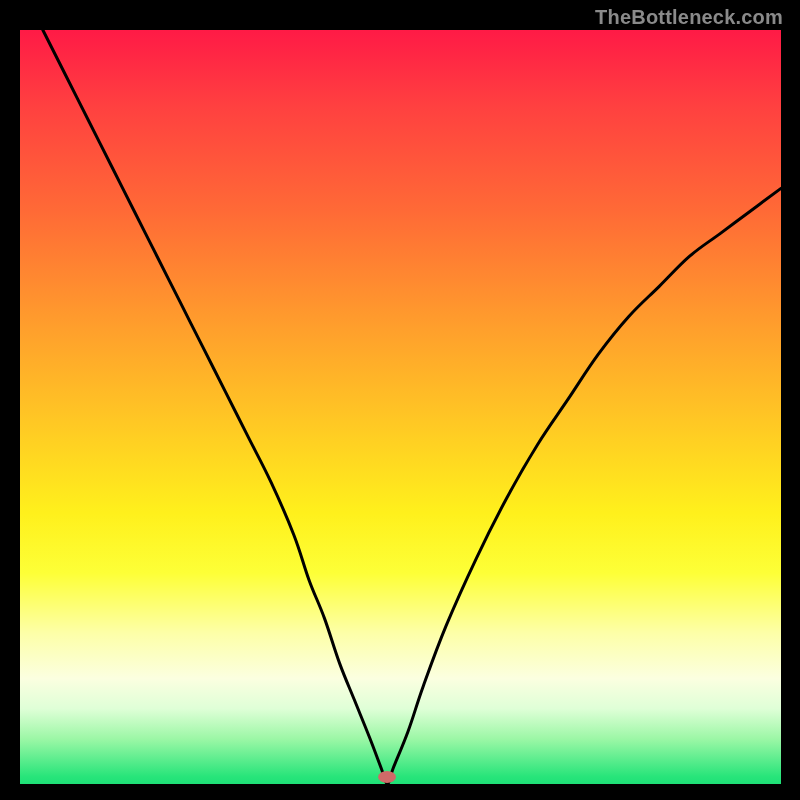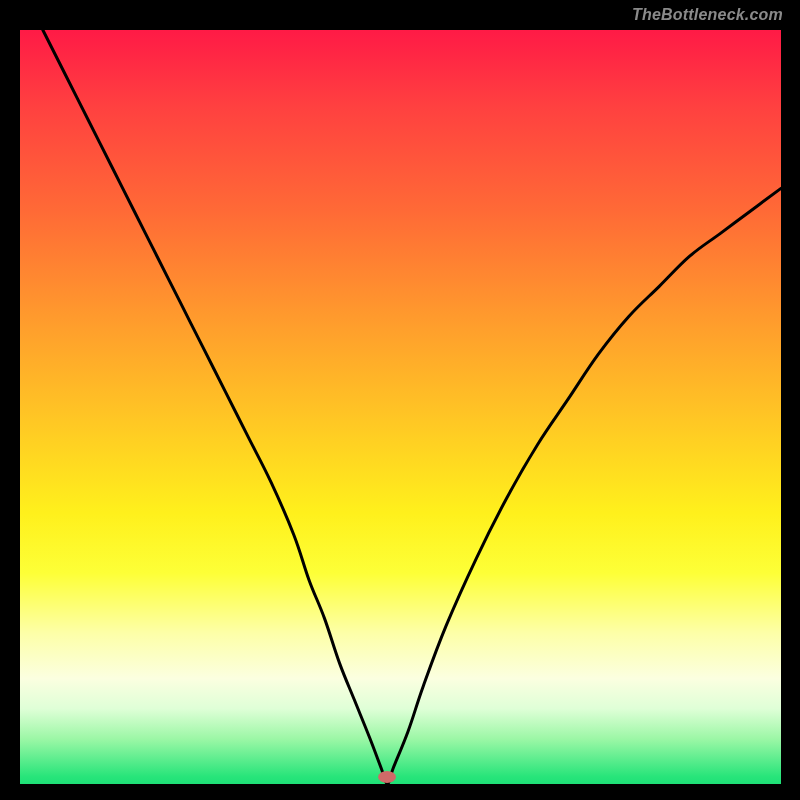--- a/index.html
+++ b/index.html
@@ -61,14 +61,14 @@
 <div class="stage">
 
   <div class="plot-area" style="left: 20px; top: 30px; width: 761px; height: 754px;"></div>
 
   <svg class="curve" viewBox="0 0 800 800" preserveAspectRatio="none">
     <path id="curve-path" d="M 42.83 30 C 46.9394 38.14320000000001, 57.441199999999995 58.95360000000004, 65.66 75.24000000000004 C 73.8788 91.52640000000004, 80.2712 104.19359999999999, 88.49 120.47999999999999 C 96.7088 136.76639999999998, 103.10119999999999 149.43360000000004, 111.32 165.72000000000003 C 119.5388 182.0064, 125.93119999999998 194.67359999999996, 134.14999999999998 210.95999999999998 C 142.36879999999996 227.2464, 148.76119999999997 239.91360000000003, 156.98 256.20000000000005 C 165.1988 272.48640000000006, 171.59120000000001 285.1536, 179.81 301.44 C 188.0288 317.7264, 194.42119999999997 330.3936, 202.64 346.68 C 210.8588 362.9664, 217.25120000000004 375.63359999999994, 225.47000000000003 391.91999999999996 C 233.68880000000001 408.2064, 240.0812 420.8736, 248.29999999999998 437.16 C 256.5188 453.44640000000004, 262.9112 464.7564, 271.13 482.4 C 279.3488 500.04359999999997, 287.111 517.5364, 293.96 535.18 C 300.80899999999997 552.8235999999999, 303.7008 565.4907999999999, 309.18 580.42 C 314.6592 595.3492, 318.92080000000004 603.1908, 324.40000000000003 618.12 C 329.8792 633.0492, 334.1408 648.4308, 339.62 663.36 C 345.0992 678.2892, 349.3608 687.488, 354.84 701.0600000000001 C 360.31919999999997 714.6320000000001, 365.2657 726.5452, 370.06 738.76 C 374.8543 750.9748, 378.32446 760.7768, 381.47499999999997 768.92 C 384.62553999999994 777.0631999999999, 385.50829999999996 784, 387.563 784 C 389.6177 784, 389.19154 778.4204, 392.89 768.92 C 396.58846 759.4196, 402.6308 746.1492, 408.11 731.2199999999999 C 413.5892 716.2907999999999, 416.48100000000005 704.9808, 423.33000000000004 685.98 C 430.17900000000003 666.9792, 436.57140000000004 648.7324000000001, 446.16 625.6600000000001 C 455.7486 602.5876000000001, 465.6416 580.8724, 476.59999999999997 557.8 C 487.55839999999995 534.7275999999999, 496.08160000000004 517.838, 507.04 497.48 C 517.9984000000001 477.122, 526.5216 462.34360000000004, 537.48 444.70000000000005 C 548.4384 427.05640000000005, 556.9616 415.7464, 567.92 399.46 C 578.8783999999999 383.17359999999996, 587.4016 369.1492, 598.36 354.22 C 609.3184 339.29080000000005, 617.8416000000001 328.7348, 628.8000000000001 316.52 C 639.7584 304.30519999999996, 648.2816 297.21759999999995, 659.24 286.35999999999996 C 670.1984 275.50239999999997, 678.7216 265.70040000000006, 689.68 256.20000000000005 C 700.6383999999999 246.69960000000006, 709.1616 241.72320000000002, 720.12 233.58 C 731.0784 225.4368, 739.6016 219.1032, 750.56 210.95999999999998 C 761.5183999999999 202.81679999999997, 775.5208 192.41159999999996, 781 188.33999999999997" fill="none" stroke="#000000" stroke-width="3" stroke-linecap="round" stroke-linejoin="round"></path>
   </svg>
 
   <div class="marker" style="left: 387px; top: 777px; width: 18px; height: 12px; background: rgb(207, 106, 104);"></div>
 
-  <div class="watermark" style="right: 17px; top: 6px; font-size: 16px; color: rgb(138, 138, 138); font-style: italic;">TheBottleneck.com</div>
+  <div class="watermark" style="right: 17px; top: 6px; font-size: 20px; color: rgb(138, 138, 138);">TheBottleneck.com</div>
 </div>
 
 </body></html>

